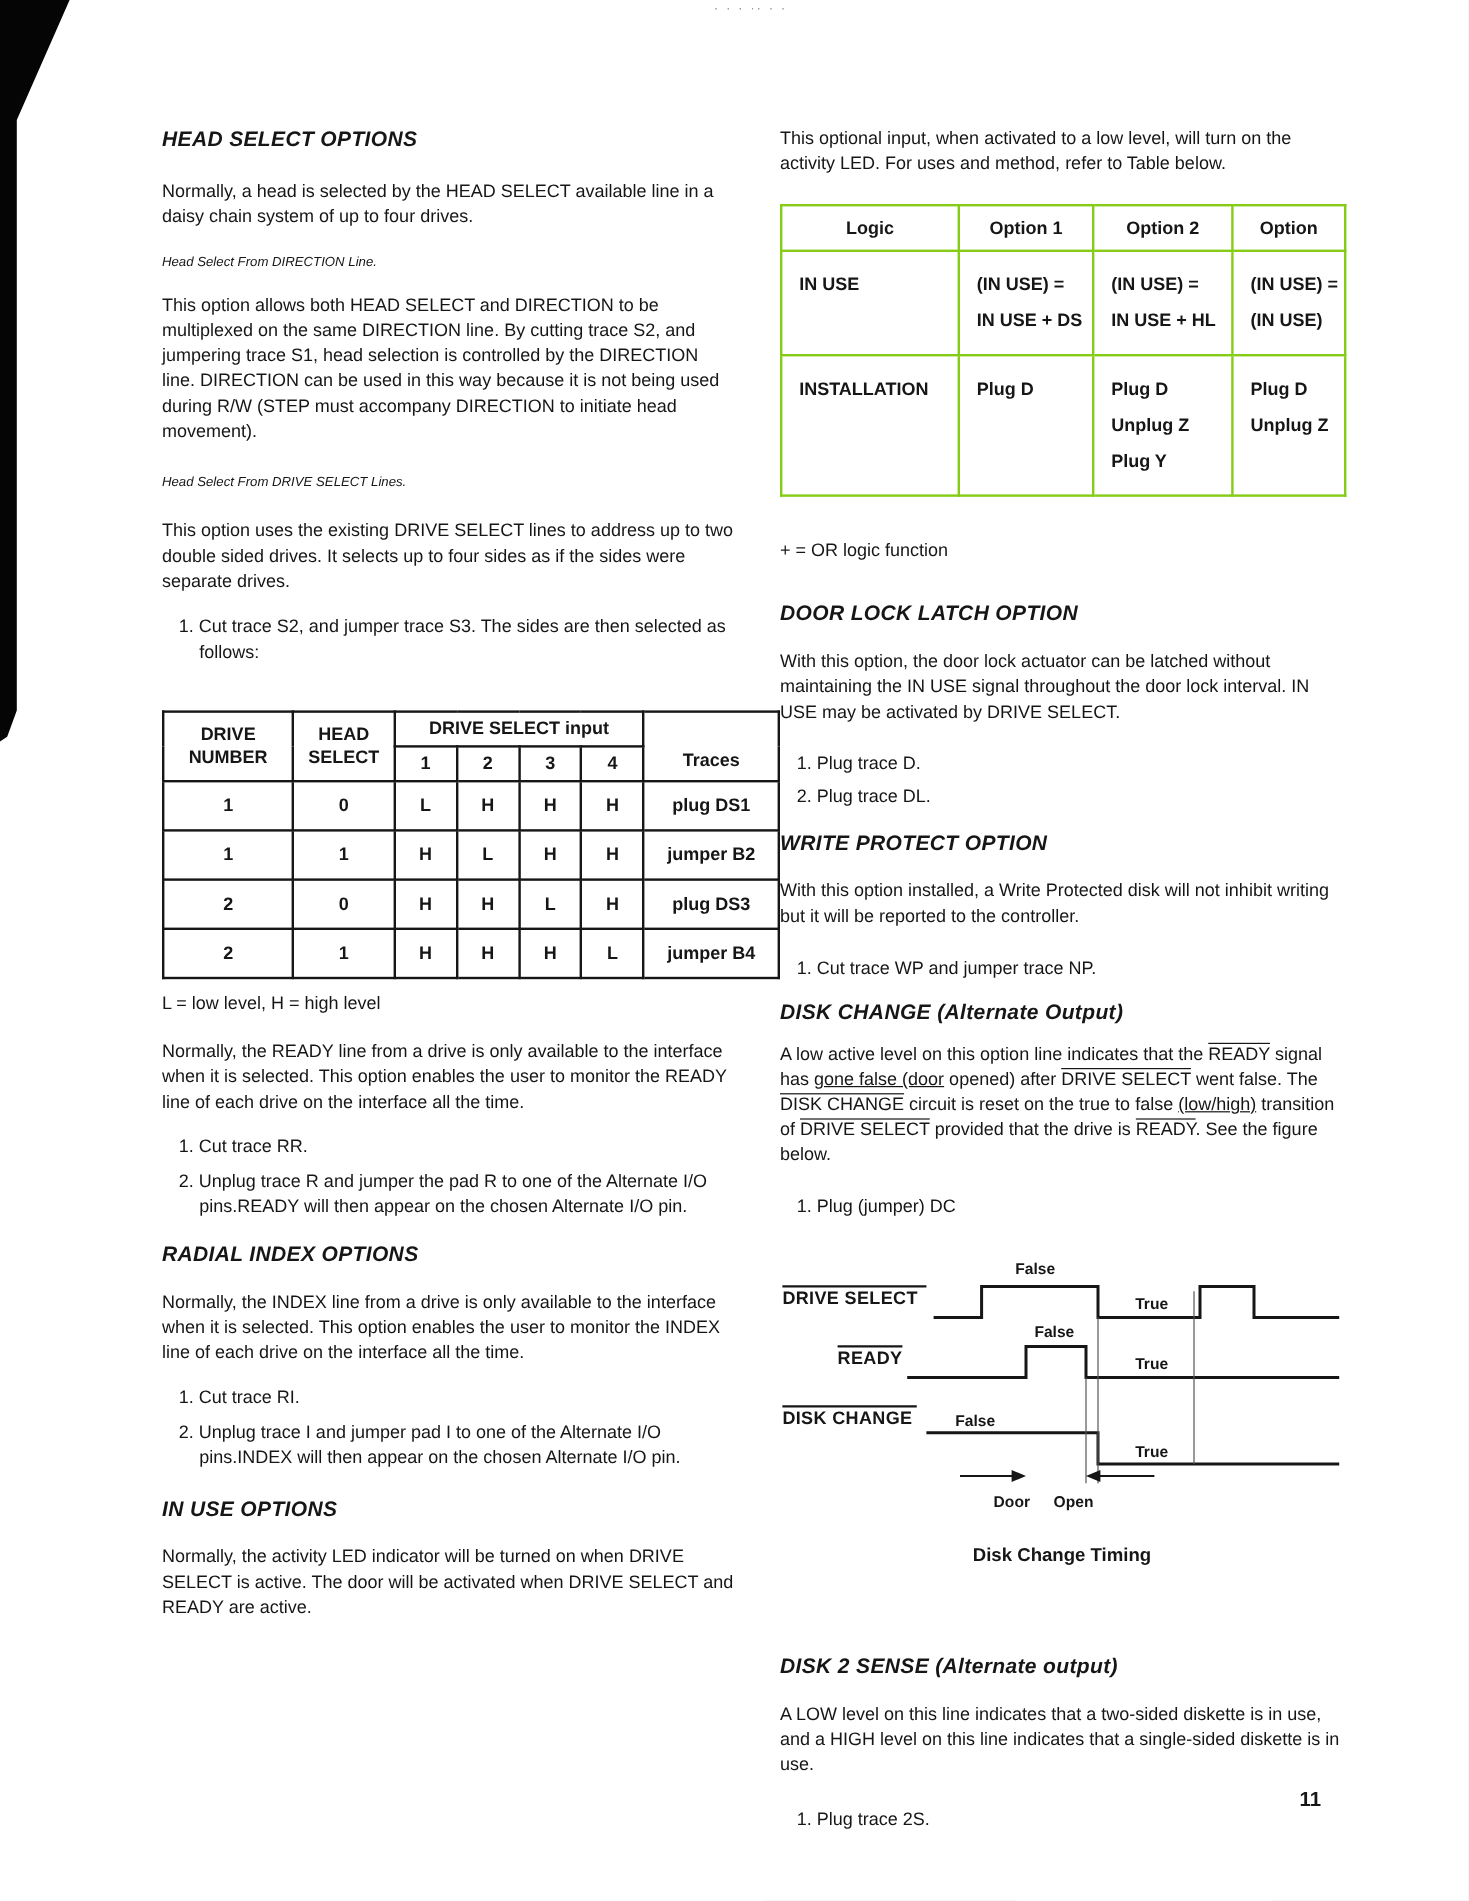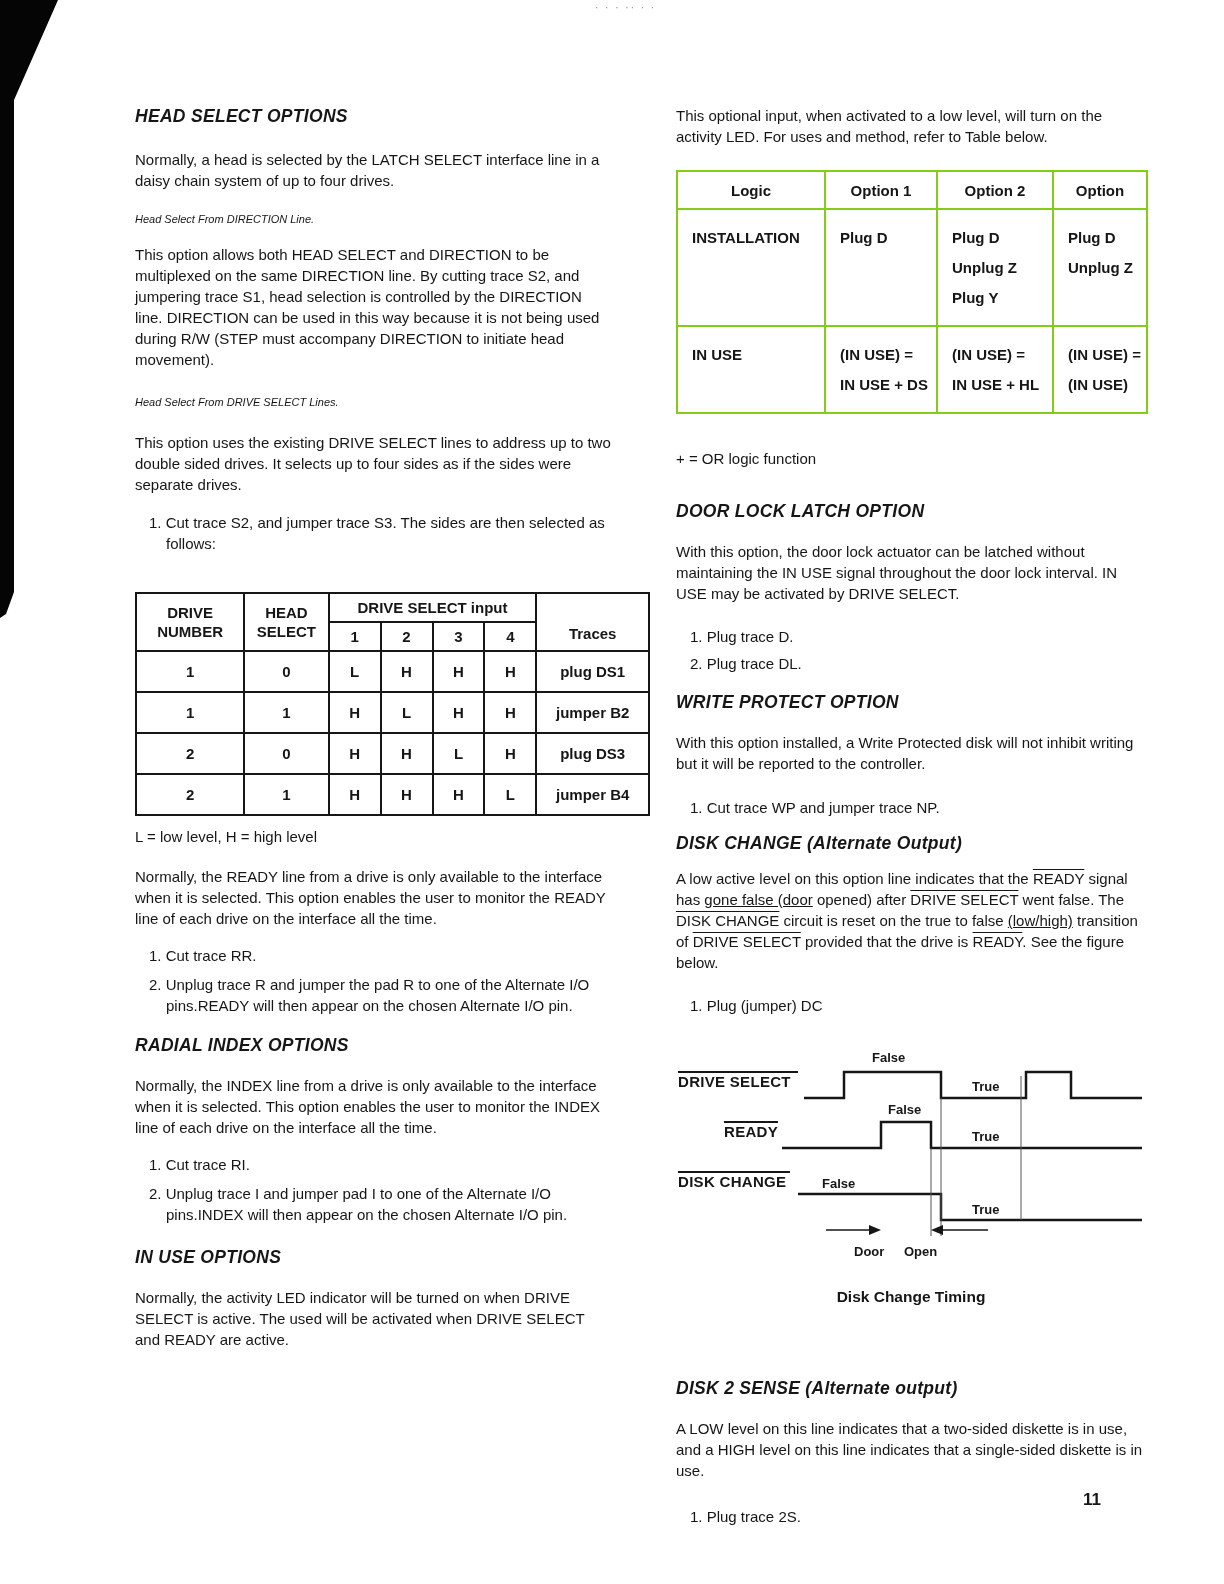--- a/index.html
+++ b/index.html
@@ -4,21 +4,21 @@
 <style>
   * { margin:0; padding:0; box-sizing:border-box; }
   html,body { background:#e8e8e8; }
   .sheet {
     position:relative; width:1224px; height:1584px; background:#ffffff;
     font-family:"Liberation Sans", sans-serif; color:#161616; overflow:hidden;
     margin:0 auto;
   }
   .col { position:absolute; top:105px; }
   .col-left  { left:135px; width:478px; }
-  .col-right { left:650px; width:470px;margin-left:26px; }
+  .col-right { left:650px; width:470px; }
 
   .h { font-size:17.5px; font-weight:bold; letter-spacing:.3px; line-height:22px;font-style:italic; }
   p.body { font-size:15px; line-height:21px; }
   .subitalic { font-style:italic; font-size:11px; line-height:21px; }
   .li { font-size:15px; line-height:21px; margin-left:14px; padding-left:17px; text-indent:-17px; }
   .legend { font-size:15px; line-height:21px; }
   .ovl { text-decoration:overline; }
   .unl { text-decoration:underline; }.mt6{margin-top:6px}.mt8{margin-top:8px}.mt10{margin-top:10px}
   .mt14{margin-top:14px}.mt16{margin-top:16px}.mt17{margin-top:17px}.mt18{margin-top:18px}
   .mt19{margin-top:19px}.mt21{margin-top:21px}.mt22{margin-top:22px}.mt23{margin-top:23px}
@@ -65,21 +65,21 @@
 <div class="sheet">
 
   <svg class="scan-artifact" width="70" height="630">
     <polygon points="0,0 58,0 14,100 14,592 6,614 0,618" fill="#050505"></polygon>
   </svg>
   <div class="top-dots">· · · ··      · ·</div>
 
   <div class="col col-left">
 
     <div class="h">HEAD SELECT OPTIONS</div>
-    <p class="body mt22">Normally, a head is selected by the LATCH SELECT interface line in a daisy chain system of up to four drives.</p>
+    <p class="body mt22">Normally, a head is selected by the HEAD SELECT available line in a daisy chain system of up to four drives.</p>
     <div class="subitalic mt18">Head Select From DIRECTION Line.</div>
     <p class="body mt14">This option allows both HEAD SELECT and DIRECTION to be multiplexed on the same DIRECTION line. By cutting trace S2, and jumpering trace S1, head selection is controlled by the DIRECTION line. DIRECTION can be used in this way because it is not being used during R/W (STEP must accompany DIRECTION to initiate head movement).</p>
     <div class="subitalic mt22">Head Select From DRIVE SELECT Lines.</div>
     <p class="body mt19">This option uses the existing DRIVE SELECT lines to address up to two double sided drives. It selects up to four sides as if the sides were separate drives.</p>
     <div class="li mt17">1. Cut trace S2, and jumper trace S3. The sides are then selected as follows:</div>
 
     <table class="drive mt38">
       <colgroup>
         <col class="c-num">
           <col class="c-head">
@@ -152,21 +152,21 @@
     <p class="body mt19">Normally, the READY line from a drive is only available to the interface when it is selected. This option enables the user to monitor the READY line of each drive on the interface all the time.</p>
     <div class="li mt16">1. Cut trace RR.</div>
     <div class="li mt8">2. Unplug trace R and jumper the pad R to one of the Alternate I/O pins.READY will then appear on the chosen Alternate I/O pin.</div>
 
     <div class="h mt18">RADIAL INDEX OPTIONS</div>
     <p class="body mt19">Normally, the INDEX line from a drive is only available to the interface when it is selected. This option enables the user to monitor the INDEX line of each drive on the interface all the time.</p>
     <div class="li mt16">1. Cut trace RI.</div>
     <div class="li mt8">2. Unplug trace I and jumper pad I to one of the Alternate I/O pins.INDEX will then appear on the chosen Alternate I/O pin.</div>
 
     <div class="h mt21">IN USE OPTIONS</div>
-    <p class="body mt19">Normally, the activity LED indicator will be turned on when DRIVE SELECT is active. The used will be activated when DRIVE SELECT and READY are active.</p>
+    <p class="body mt19">Normally, the activity LED indicator will be turned on when DRIVE SELECT is active. The door will be activated when DRIVE SELECT and READY are active.</p>
 
   </div>
 
   <div class="col col-right">
 
     <p class="body">This optional input, when activated to a low level, will turn on the activity LED. For uses and method, refer to Table below.</p>
 
     <table class="logic mt23">
       <colgroup>
           <col class="w-logic">
@@ -176,50 +176,50 @@
         </colgroup>
       <tbody>
           <tr>
         <th>Logic</th>
         <th>Option 1</th>
         <th>Option 2</th>
         <th>Option</th>
       </tr>
       <tr>
         <td>
+          <div class="cl">IN USE</div>
+        </td>
+        <td>
+          <div class="cl">(IN USE) =</div>
+          <div class="cl">IN USE + DS</div>
+        </td>
+        <td>
+          <div class="cl">(IN USE) =</div>
+          <div class="cl">IN USE + HL</div>
+        </td>
+        <td>
+          <div class="cl">(IN USE) =</div>
+          <div class="cl">(IN USE)</div>
+        </td>
+      </tr>
+      <tr>
+        <td>
           <div class="cl">INSTALLATION</div>
         </td>
         <td>
           <div class="cl">Plug D</div>
         </td>
         <td>
           <div class="cl">Plug D</div>
           <div class="cl">Unplug Z</div>
           <div class="cl">Plug Y</div>
         </td>
         <td>
           <div class="cl">Plug D</div>
           <div class="cl">Unplug Z</div>
-        </td>
-      </tr>
-      <tr>
-        <td>
-          <div class="cl">IN USE</div>
-        </td>
-        <td>
-          <div class="cl">(IN USE) =</div>
-          <div class="cl">IN USE + DS</div>
-        </td>
-        <td>
-          <div class="cl">(IN USE) =</div>
-          <div class="cl">IN USE + HL</div>
-        </td>
-        <td>
-          <div class="cl">(IN USE) =</div>
-          <div class="cl">(IN USE)</div>
         </td>
       </tr>
     </tbody>
       </table>
 
     <div class="legend mt34">+ = OR logic function</div>
 
     <div class="h mt31">DOOR LOCK LATCH OPTION</div>
     <p class="body mt19">With this option, the door lock actuator can be latched without maintaining the IN USE signal throughout the door lock interval. IN USE may be activated by DRIVE SELECT.</p>
     <div class="li mt22">1. Plug trace D.</div>

